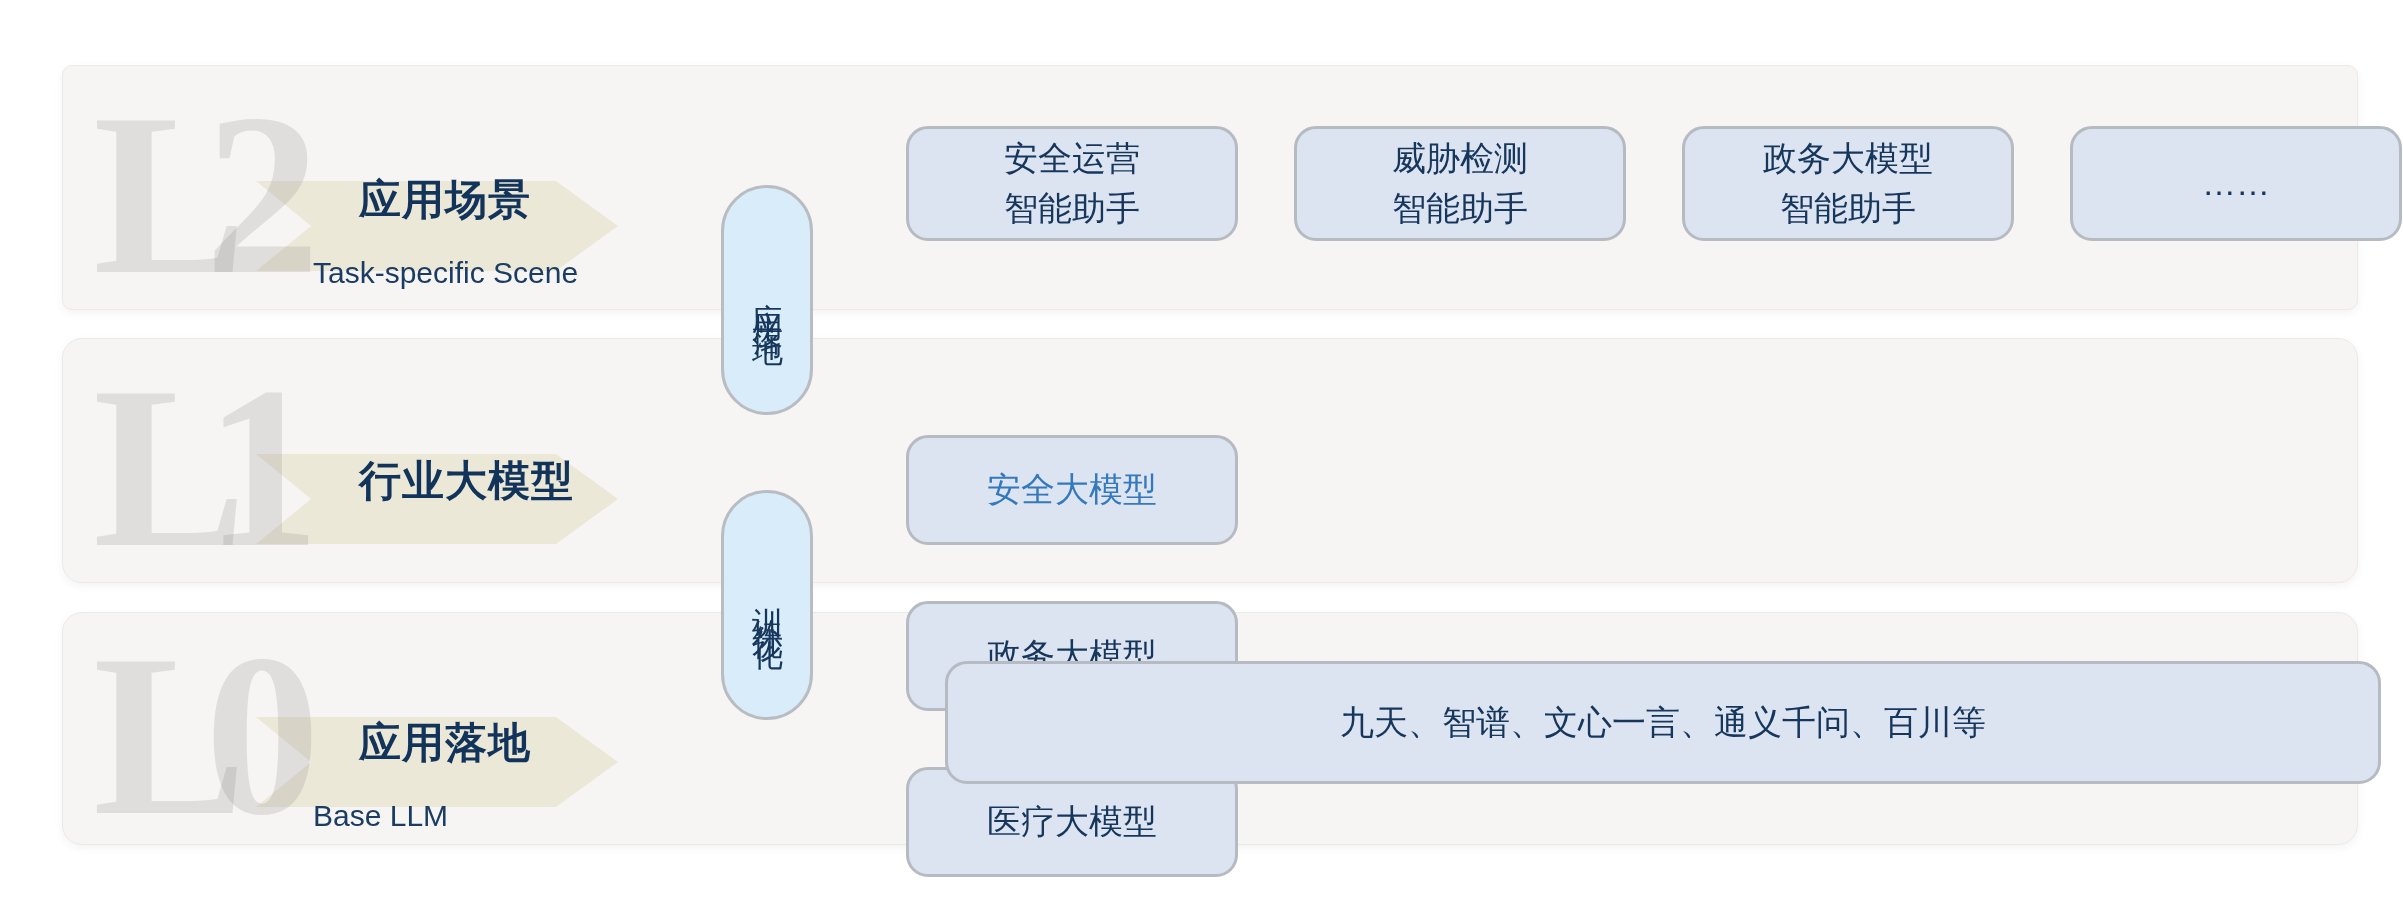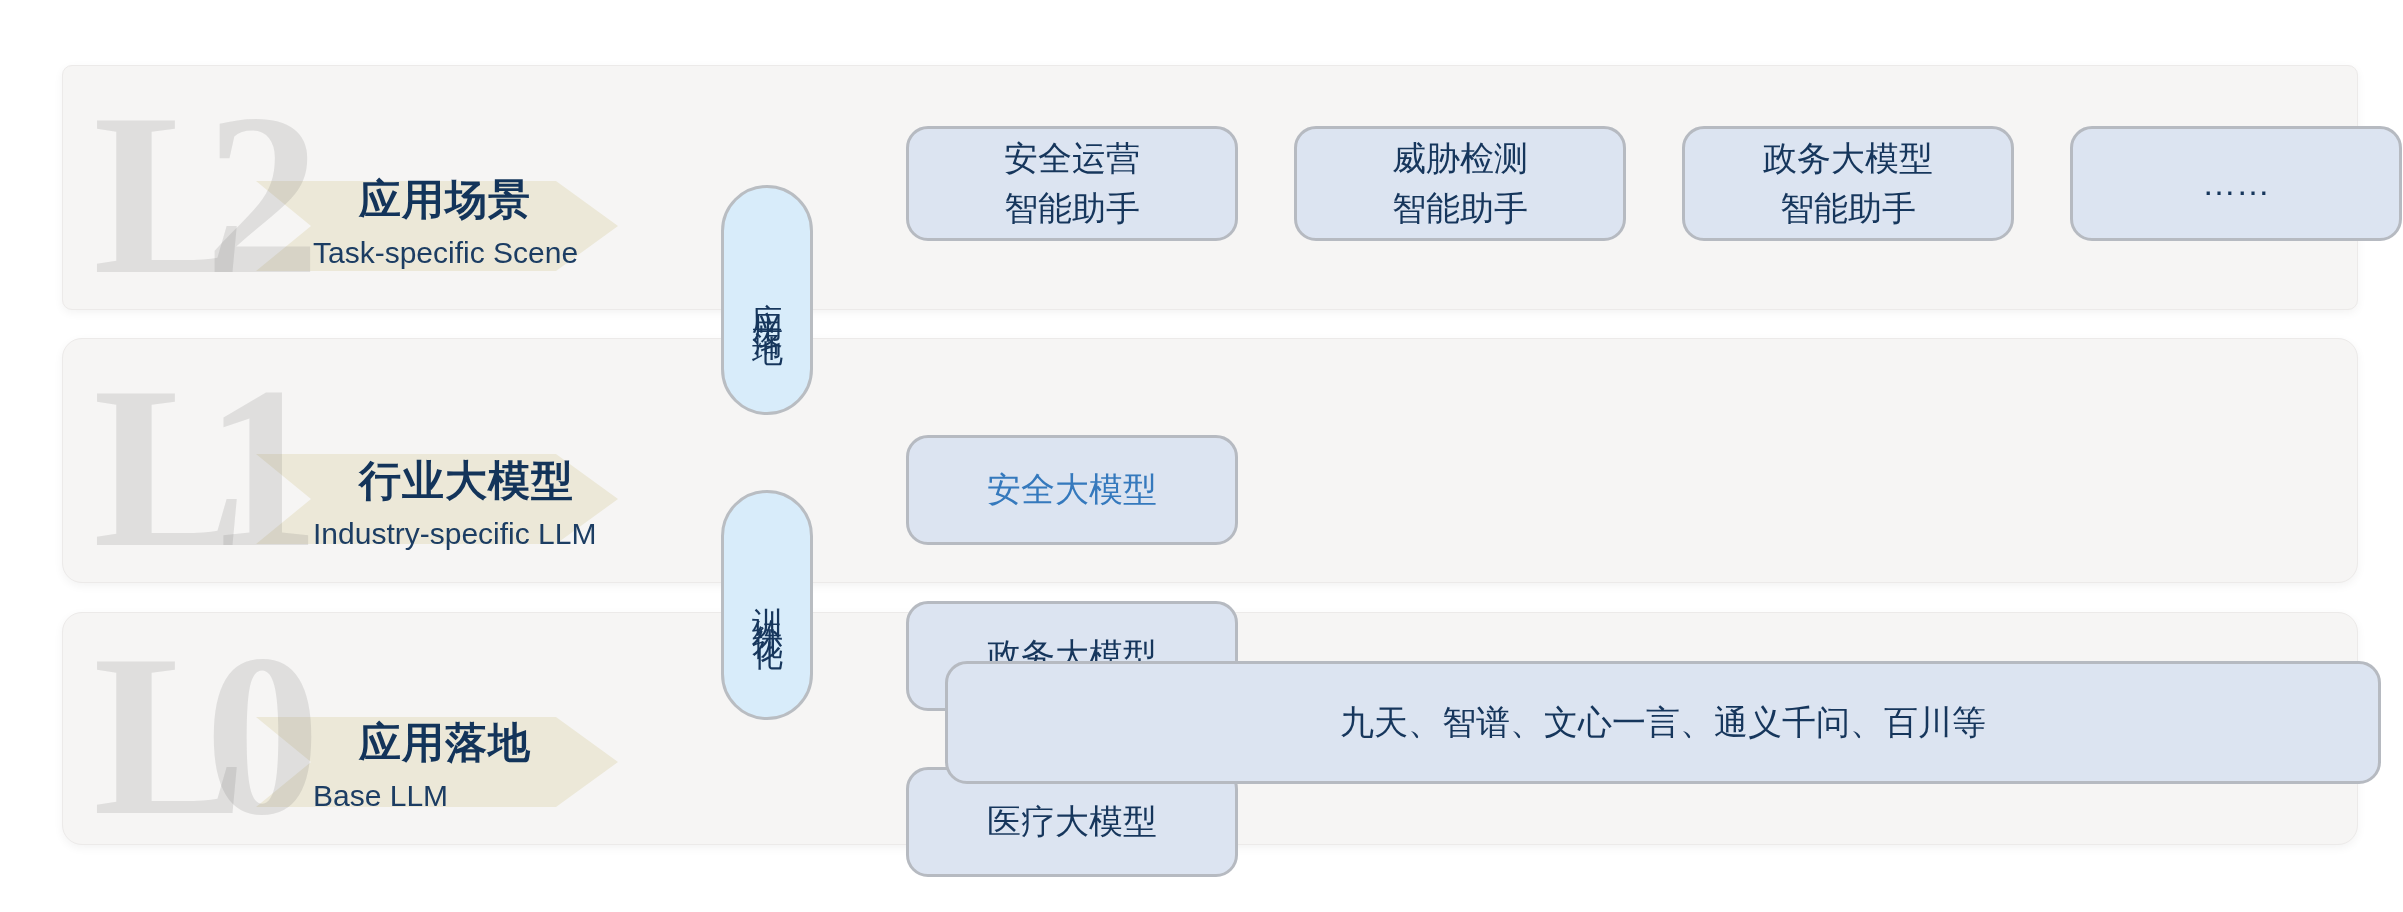--- a/index.html
+++ b/index.html
@@ -72,21 +72,21 @@
   .panel.l0 .titles{top:102px;}
   .title-zh{
     font-size:42px;
     font-weight:700;
     color:#13345a;
     letter-spacing:1px;
     white-space:nowrap;
     margin-left:46px;
   }
   .title-en{
-    margin-top:8px;
+    margin-top:28px;
     font-size:30px;
     font-weight:400;
     color:#1c3d63;
     white-space:nowrap;
   }
 
   
   .boxes{
     position:absolute;
     left:843px;
@@ -162,21 +162,20 @@
 智能助手</div>
       <div class="box">……</div>
     </div>
   </section>
 
   <section class="panel l1">
     <span class="watermark">L1</span>
     <div class="arrow"></div>
     <div class="titles">
       <div class="title-zh">行业大模型</div>
-      <div class="title-en">Industry-specific LLM</div>
     </div>
     <div class="boxes">
       <div class="box highlight">安全大模型</div>
       <div class="box">政务大模型</div>
       <div class="box">医疗大模型</div>
       <div class="box">……</div>
     </div>
   </section>
 
   <section class="panel l0">

